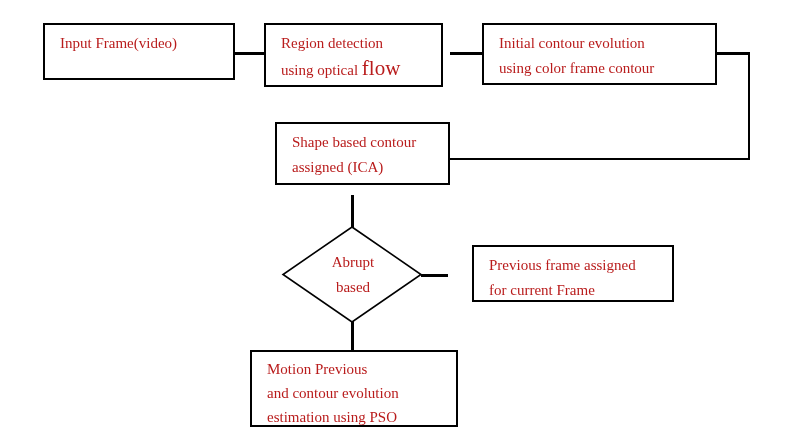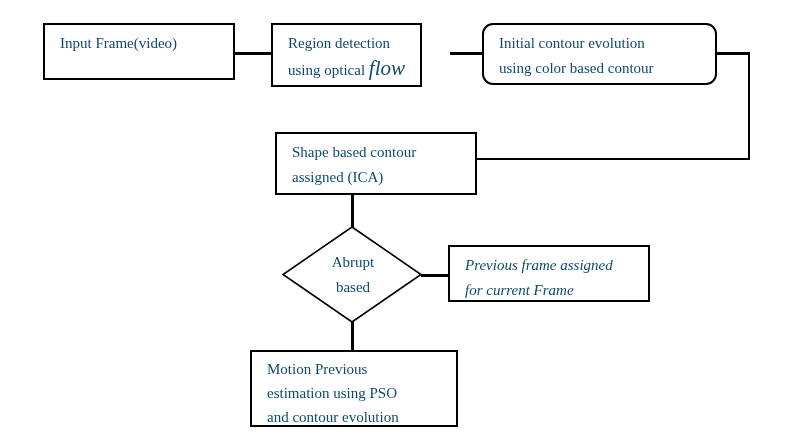--- a/index.html
+++ b/index.html
@@ -6,38 +6,37 @@
     margin: 0;
     padding: 0;
     background: #ffffff;
   }
   .canvas {
     position: relative;
     width: 788px;
     height: 443px;
     background: #ffffff;
     font-family: "Liberation Serif", serif;
-    color: #0c4a6e;
+    color: #b91c1c;
     overflow: hidden;
   }
   .box {
     position: absolute;
     box-sizing: border-box;
     border: 2px solid #000000;
     background: #ffffff;
     font-size: 15px;
     line-height: 25px;
     padding: 6px 8px 0 15px;
     white-space: nowrap;
   }
   .box .txt { display: block; }
   .emph {
     font-size: 21px;
     line-height: 25px;
-    font-style: italic;
   }
   .line {
     position: absolute;
     background: #000000;
   }
   .diamond-svg {
     position: absolute;
     left: 279px;
     top: 223px;
   }
@@ -67,44 +66,44 @@
   <div class="line" style="left:747.5px; top:52px; width:2.5px; height:108px;"></div>
   <div class="line" style="left:450px; top:157.5px; width:300px; height:2.5px;"></div>
   <div class="line" style="left:351px; top:195px; width:2.5px; height:34px;"></div>
   <div class="line" style="left:421px; top:274px; width:27px; height:2.5px;"></div>
   <div class="line" style="left:351px; top:320px; width:2.5px; height:31px;"></div>
 
   <div class="box" style="left:43px; top:23px; width:192px; height:57px;">
     <span class="txt">Input Frame(video)</span>
   </div>
 
-  <div class="box" style="left:271px; top:23px; width:151px; height:64px;">
+  <div class="box" style="left:264px; top:23px; width:179px; height:64px;">
     <span class="txt">Region detection</span>
     <span class="txt"><span>using optical </span><span class="emph">flow</span></span>
   </div>
 
-  <div class="box" style="left:482px; top:23px; width:235px; height:62px;border-radius:11px;">
+  <div class="box" style="left:482px; top:23px; width:235px; height:62px;">
     <span class="txt">Initial contour evolution</span>
-    <span class="txt">using color based contour</span>
+    <span class="txt">using color frame contour</span>
   </div>
 
-  <div class="box" style="left:275px; top:132px; width:202px; height:63px;">
+  <div class="box" style="left:275px; top:122px; width:175px; height:63px;">
     <span class="txt">Shape based contour</span>
     <span class="txt">assigned (ICA)</span>
   </div>
 
-  <div class="box" style="left:448px; top:245px; width:202px; height:57px;font-style:italic;">
+  <div class="box" style="left:472px; top:245px; width:202px; height:57px;">
     <span class="txt">Previous frame assigned</span>
     <span class="txt">for current Frame</span>
   </div>
 
   <div class="box" style="left:250px; top:350px; width:208px; height:77px; line-height:24px; padding-top:5px;">
     <span class="txt">Motion Previous</span>
+    <span class="txt">and contour evolution</span>
     <span class="txt">estimation using PSO</span>
-    <span class="txt">and contour evolution</span>
   </div>
 
   <svg class="diamond-svg" width="148" height="104">
     <polygon points="73,4 142,51.5 73,99 4,51.5" fill="#ffffff" stroke="#000000" stroke-width="1.6"></polygon>
   </svg>
   <div class="diamond-label">
     <span>Abrupt</span>
     <span>based</span>
   </div>
 

